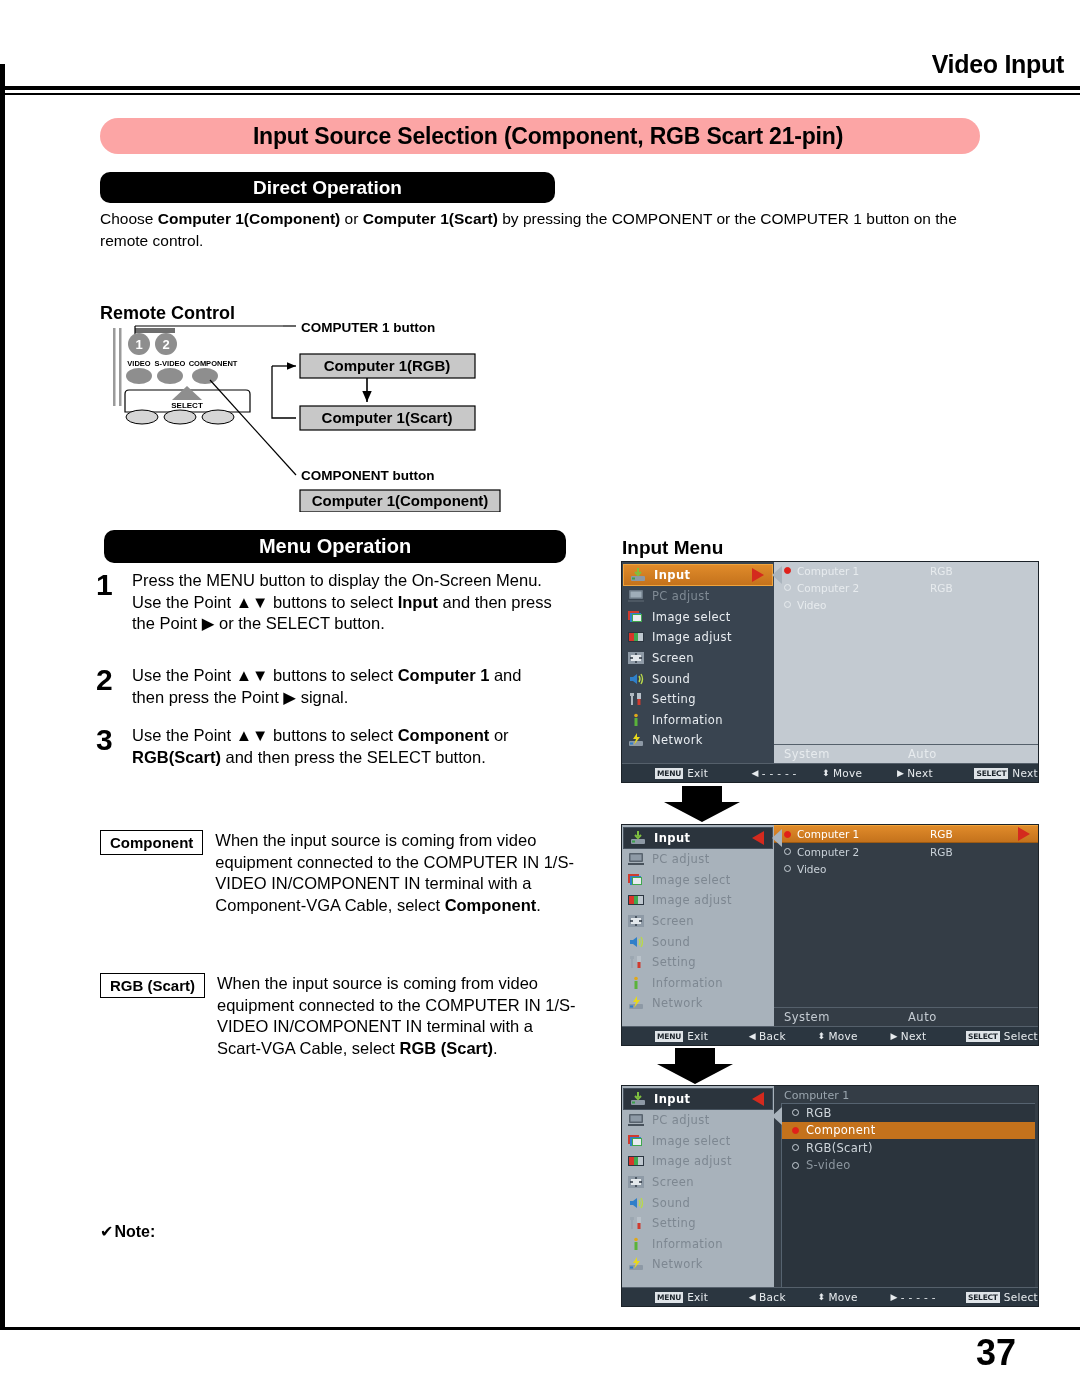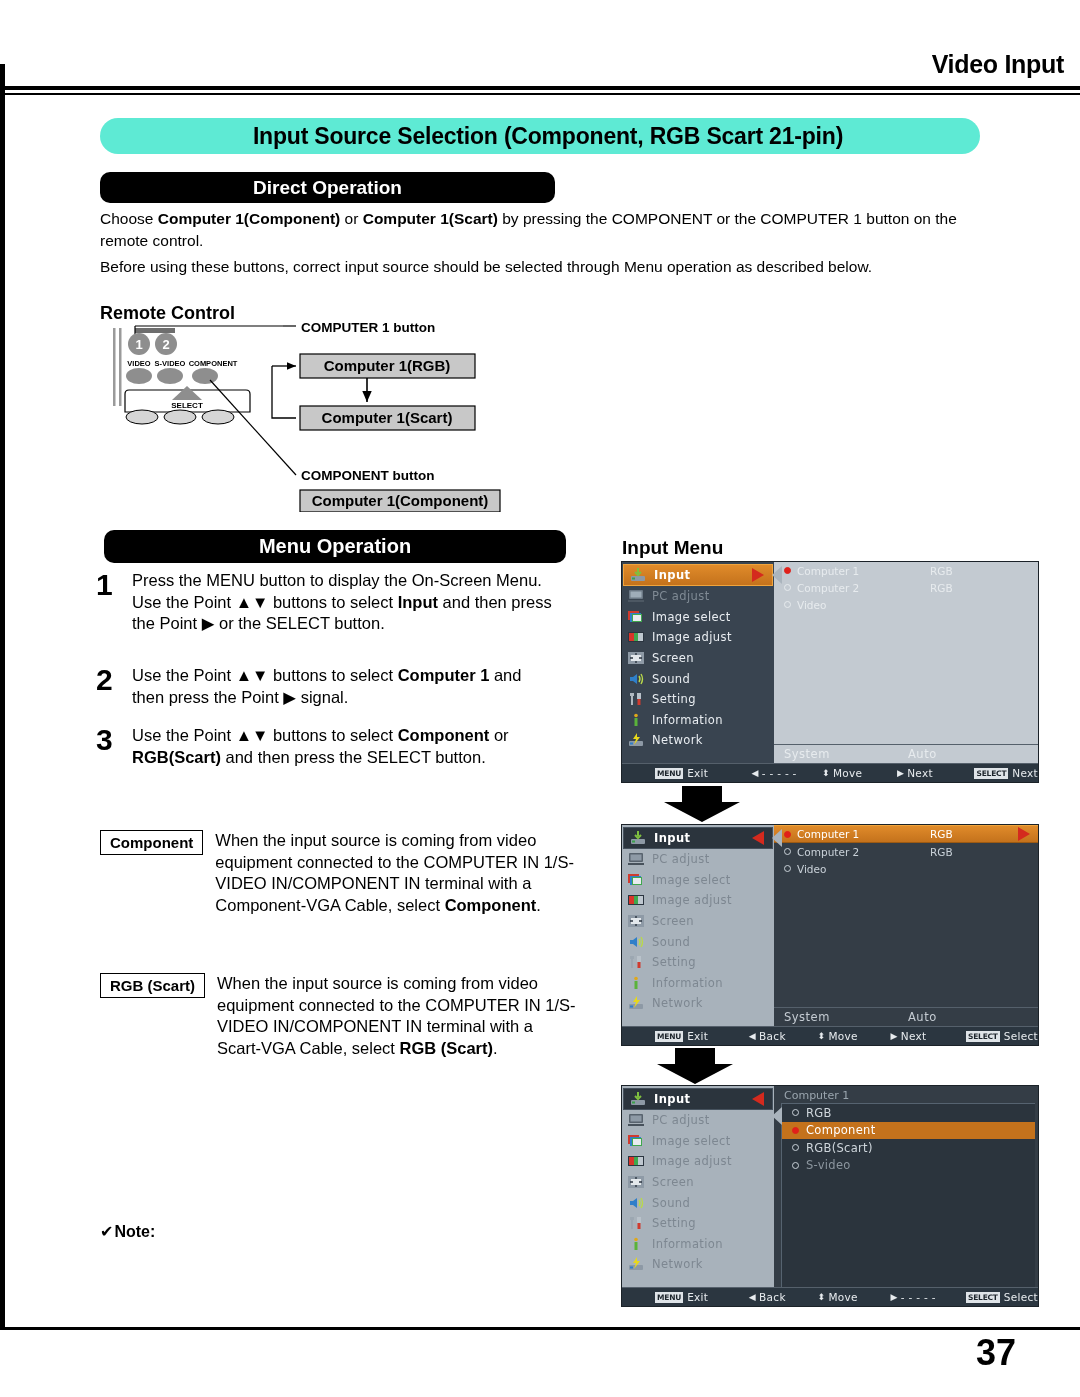--- a/index.html
+++ b/index.html
@@ -18,21 +18,21 @@
   #running-head {
     position:absolute; right:16px; top:-2px;
     font-size:25px; font-weight:bold; letter-spacing:-0.3px;
   }
   #rule-thick { position:absolute; left:0; top:34px; width:1080px; height:4px; background:#000; }
   #rule-thin  { position:absolute; left:0; top:41px; width:1080px; height:2px; background:#000; }
 
   
   #title-band {
     position:absolute; left:100px; top:118px; width:880px; height:36px;
-    background:#5eead4; border-radius:18px;
+    background:#fca5a5; border-radius:18px;
     display:flex; align-items:center; justify-content:center;
     font-size:23px; font-weight:bold; letter-spacing:-0.2px;padding-left:16px;
   }
 
   
   .pill {
     background:#000; color:#fff; border-radius:10px;
     display:flex; align-items:center; justify-content:center;
     font-size:19px; font-weight:bold;
   }
@@ -264,21 +264,20 @@
   <div id="rule-thick"></div>
   <div id="rule-thin"></div>
 </div>
 
 <div id="title-band">Input Source Selection (Component, RGB Scart 21-pin)</div>
 
 <div class="pill" id="direct-operation-pill">Direct Operation</div>
 
 <div id="direct-text">
   <p><span>Choose </span><b>Computer 1(Component)</b><span> or </span><b>Computer 1(Scart)</b><span> by pressing the COMPONENT or the COMPUTER 1 button on the remote control.</span></p>
-  <p>Before using these buttons, correct input source should be selected through Menu operation as described below.</p>
 </div>
 
 <div id="remote-control-label">Remote Control</div>
 
 <div id="remote-diagram">
 <svg width="500" height="190" viewBox="0 0 500 190" xmlns="http://www.w3.org/2000/svg">
   <defs>
     <marker id="ah" markerWidth="8" markerHeight="8" refX="7" refY="3" orient="auto">
       <path d="M0,0 L7,3 L0,6 z" fill="#000"></path>
     </marker>

